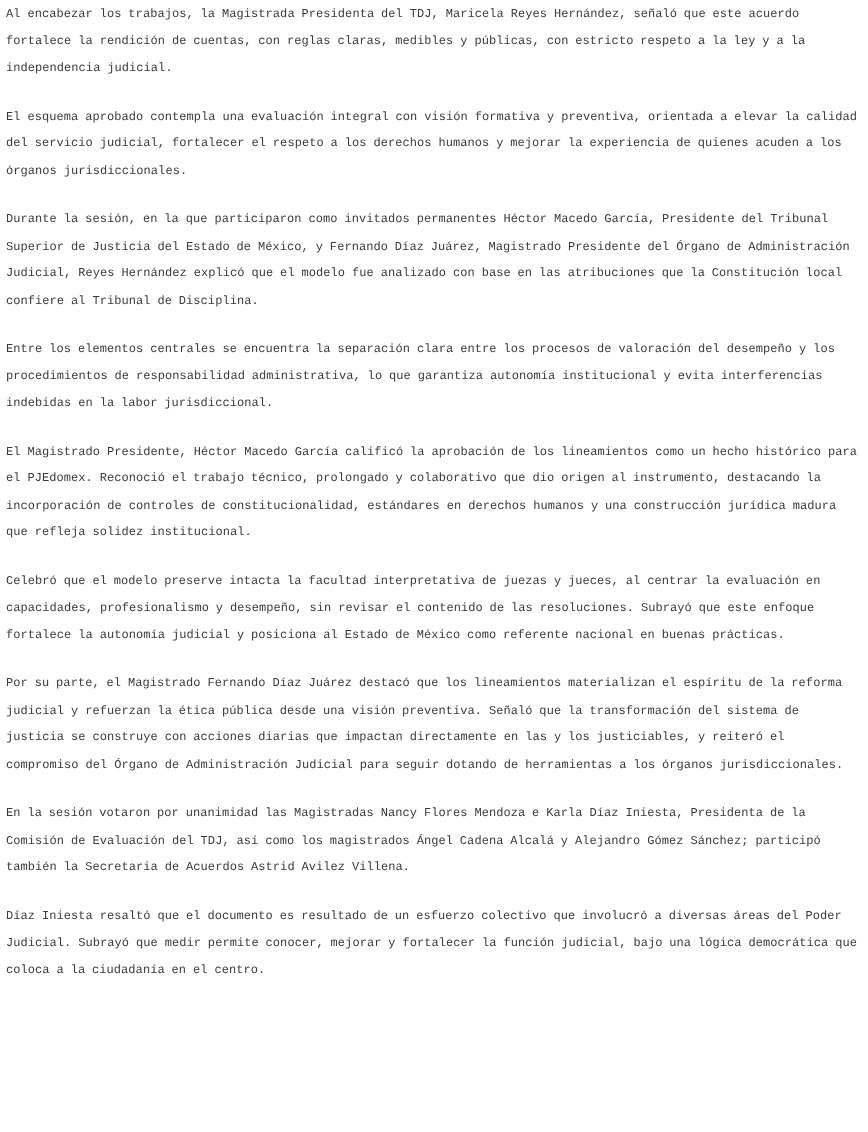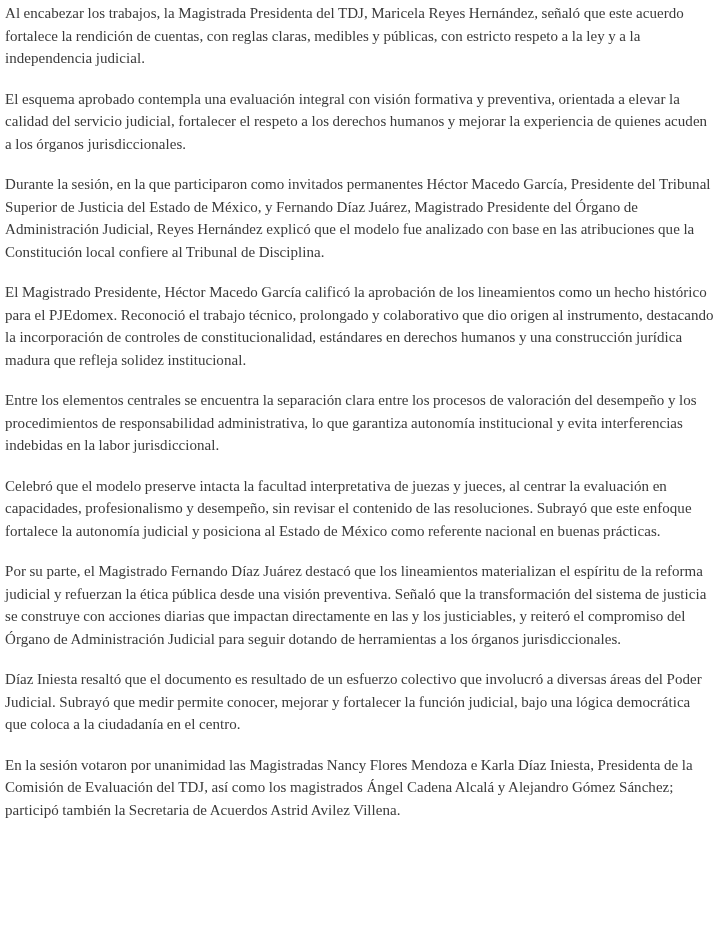--- a/index.html
+++ b/index.html
@@ -12,34 +12,34 @@
       height: 943px;
       overflow: hidden;
     }
     .article {
       padding: 2px 8px 0 5px;
       box-sizing: border-box;
       width: 723px;
     }
     .article p {
       margin: 0 0 18px 0;
-      font-family: Liberation Serif, serif;
-      font-size: 15px;
+      font-family: Liberation Mono, monospace;
+      font-size: 10px;
       line-height: 22.5px;
       color: #3a3a3a;
       letter-spacing: 0.05px;
       word-spacing: -0.3px;
     }
   </style>
 </head>
 <body>
 
 <div class="article">
   <p>Al encabezar los trabajos, la Magistrada Presidenta del TDJ, Maricela Reyes Hernández, señaló que este acuerdo fortalece la rendición de cuentas, con reglas claras, medibles y públicas, con estricto respeto a la ley y a la independencia judicial.</p>
   <p>El esquema aprobado contempla una evaluación integral con visión formativa y preventiva, orientada a elevar la calidad del servicio judicial, fortalecer el respeto a los derechos humanos y mejorar la experiencia de quienes acuden a los órganos jurisdiccionales.</p>
   <p>Durante la sesión, en la que participaron como invitados permanentes Héctor Macedo García, Presidente del Tribunal Superior de Justicia del Estado de México, y Fernando Díaz Juárez, Magistrado Presidente del Órgano de Administración Judicial, Reyes Hernández explicó que el modelo fue analizado con base en las atribuciones que la Constitución local confiere al Tribunal de Disciplina.</p>
+  <p>Entre los elementos centrales se encuentra la separación clara entre los procesos de valoración del desempeño y los procedimientos de responsabilidad administrativa, lo que garantiza autonomía institucional y evita interferencias indebidas en la labor jurisdiccional.</p>
   <p>El Magistrado Presidente, Héctor Macedo García calificó la aprobación de los lineamientos como un hecho histórico para el PJEdomex. Reconoció el trabajo técnico, prolongado y colaborativo que dio origen al instrumento, destacando la incorporación de controles de constitucionalidad, estándares en derechos humanos y una construcción jurídica madura que refleja solidez institucional.</p>
-  <p>Entre los elementos centrales se encuentra la separación clara entre los procesos de valoración del desempeño y los procedimientos de responsabilidad administrativa, lo que garantiza autonomía institucional y evita interferencias indebidas en la labor jurisdiccional.</p>
   <p>Celebró que el modelo preserve intacta la facultad interpretativa de juezas y jueces, al centrar la evaluación en capacidades, profesionalismo y desempeño, sin revisar el contenido de las resoluciones. Subrayó que este enfoque fortalece la autonomía judicial y posiciona al Estado de México como referente nacional en buenas prácticas.</p>
   <p>Por su parte, el Magistrado Fernando Díaz Juárez destacó que los lineamientos materializan el espíritu de la reforma judicial y refuerzan la ética pública desde una visión preventiva. Señaló que la transformación del sistema de justicia se construye con acciones diarias que impactan directamente en las y los justiciables, y reiteró el compromiso del Órgano de Administración Judicial para seguir dotando de herramientas a los órganos jurisdiccionales.</p>
+  <p>En la sesión votaron por unanimidad las Magistradas Nancy Flores Mendoza e Karla Díaz Iniesta, Presidenta de la Comisión de Evaluación del TDJ, así como los magistrados Ángel Cadena Alcalá y Alejandro Gómez Sánchez; participó también la Secretaria de Acuerdos Astrid Avilez Villena.</p>
   <p>Díaz Iniesta resaltó que el documento es resultado de un esfuerzo colectivo que involucró a diversas áreas del Poder Judicial. Subrayó que medir permite conocer, mejorar y fortalecer la función judicial, bajo una lógica democrática que coloca a la ciudadanía en el centro.</p>
-  <p>En la sesión votaron por unanimidad las Magistradas Nancy Flores Mendoza e Karla Díaz Iniesta, Presidenta de la Comisión de Evaluación del TDJ, así como los magistrados Ángel Cadena Alcalá y Alejandro Gómez Sánchez; participó también la Secretaria de Acuerdos Astrid Avilez Villena.</p>
 </div>
 
 </body></html>

